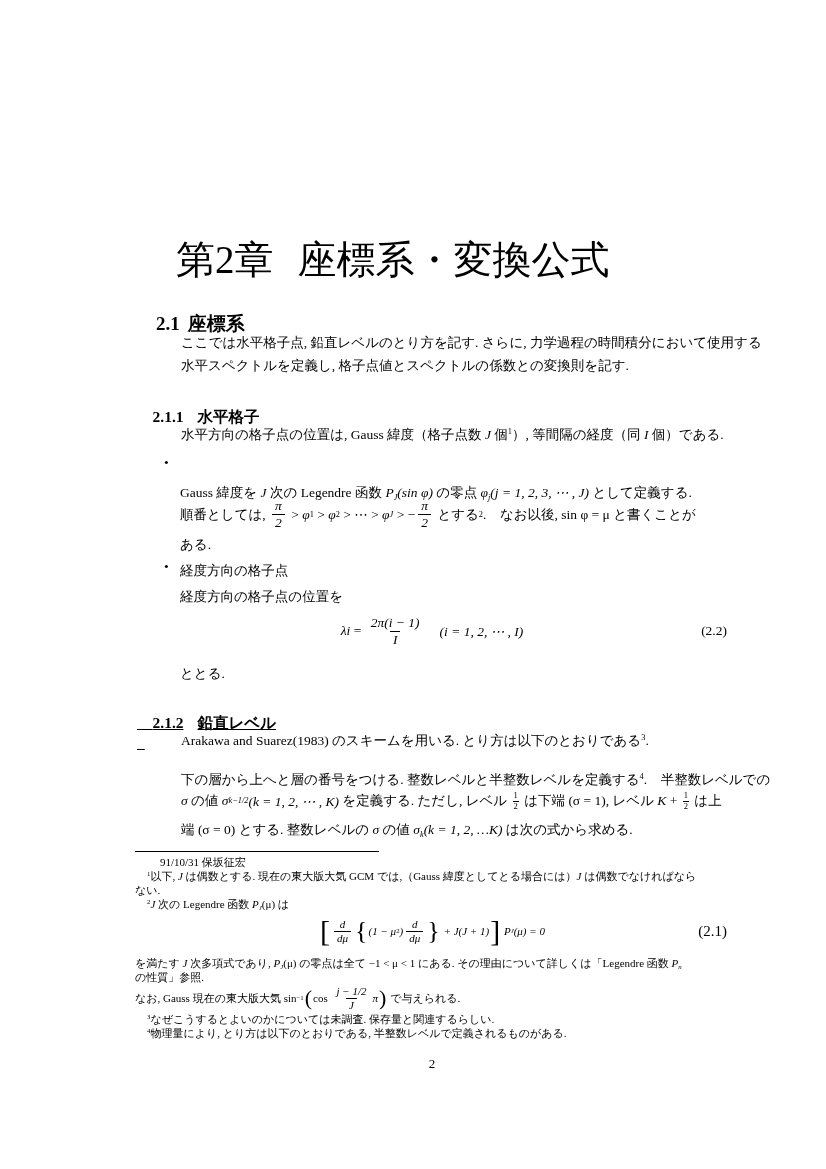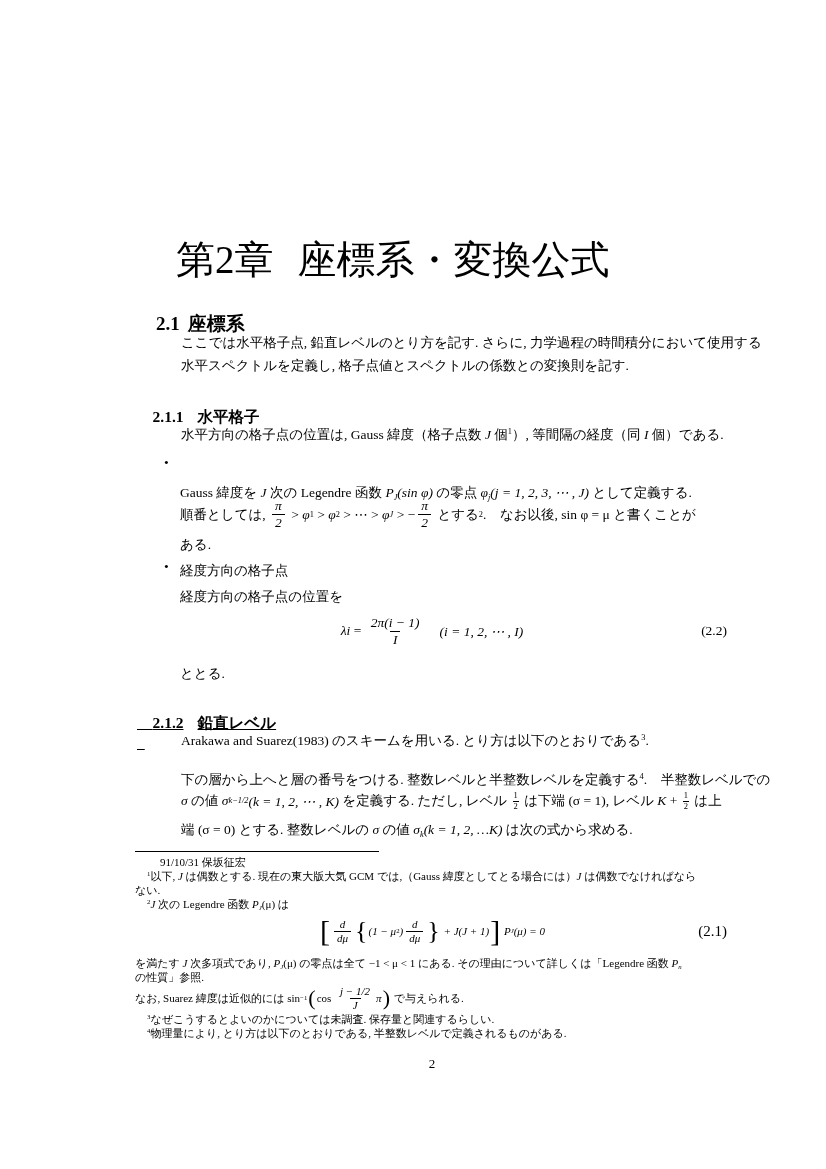--- a/index.html
+++ b/index.html
@@ -162,21 +162,21 @@
   </div>
 
   <div class="abs" style="left:135px;top:956px;">
     <div class="fnln"><span>を満たす </span><span class="it">J</span><span> 次多項式であり, </span><span class="it">P</span><span class="sb it">J</span><span>(μ) の零点は全て −1 &lt; μ &lt; 1 にある. その理由について詳しくは「Legendre 函数 </span><span class="it">P</span><span class="sb it">n</span></div>
   </div>
   <div class="abs" style="left:135px;top:970px;">
     <div class="fnln">の性質」参照.</div>
   </div>
 
   <div class="abs fnfln" style="left:135px;top:982px;height:32px;">
-    <span>なお, Suarez 緯度は近似的には </span><span>sin</span><span class="sup">−1</span><span class="bigd d22">(</span><span>cos </span><span class="frac it"><span class="fnum">j − 1/2</span><span class="fden">J</span></span><span class="it">π</span><span class="bigd d22">)</span><span> で与えられる.</span>
+    <span>なお, Gauss 現在の東大版大気 </span><span>sin</span><span class="sup">−1</span><span class="bigd d22">(</span><span>cos </span><span class="frac it"><span class="fnum">j − 1/2</span><span class="fden">J</span></span><span class="it">π</span><span class="bigd d22">)</span><span> で与えられる.</span>
   </div>
 
   <div class="abs" style="left:147px;top:1012px;">
     <div class="fnln"><span class="sup">3</span><span>なぜこうするとよいのかについては未調査. 保存量と関連するらしい.</span></div>
   </div>
 
   <div class="abs" style="left:147px;top:1026px;">
     <div class="fnln"><span class="sup">4</span><span>物理量により, とり方は以下のとおりである, 半整数レベルで定義されるものがある.</span></div>
   </div>
 

